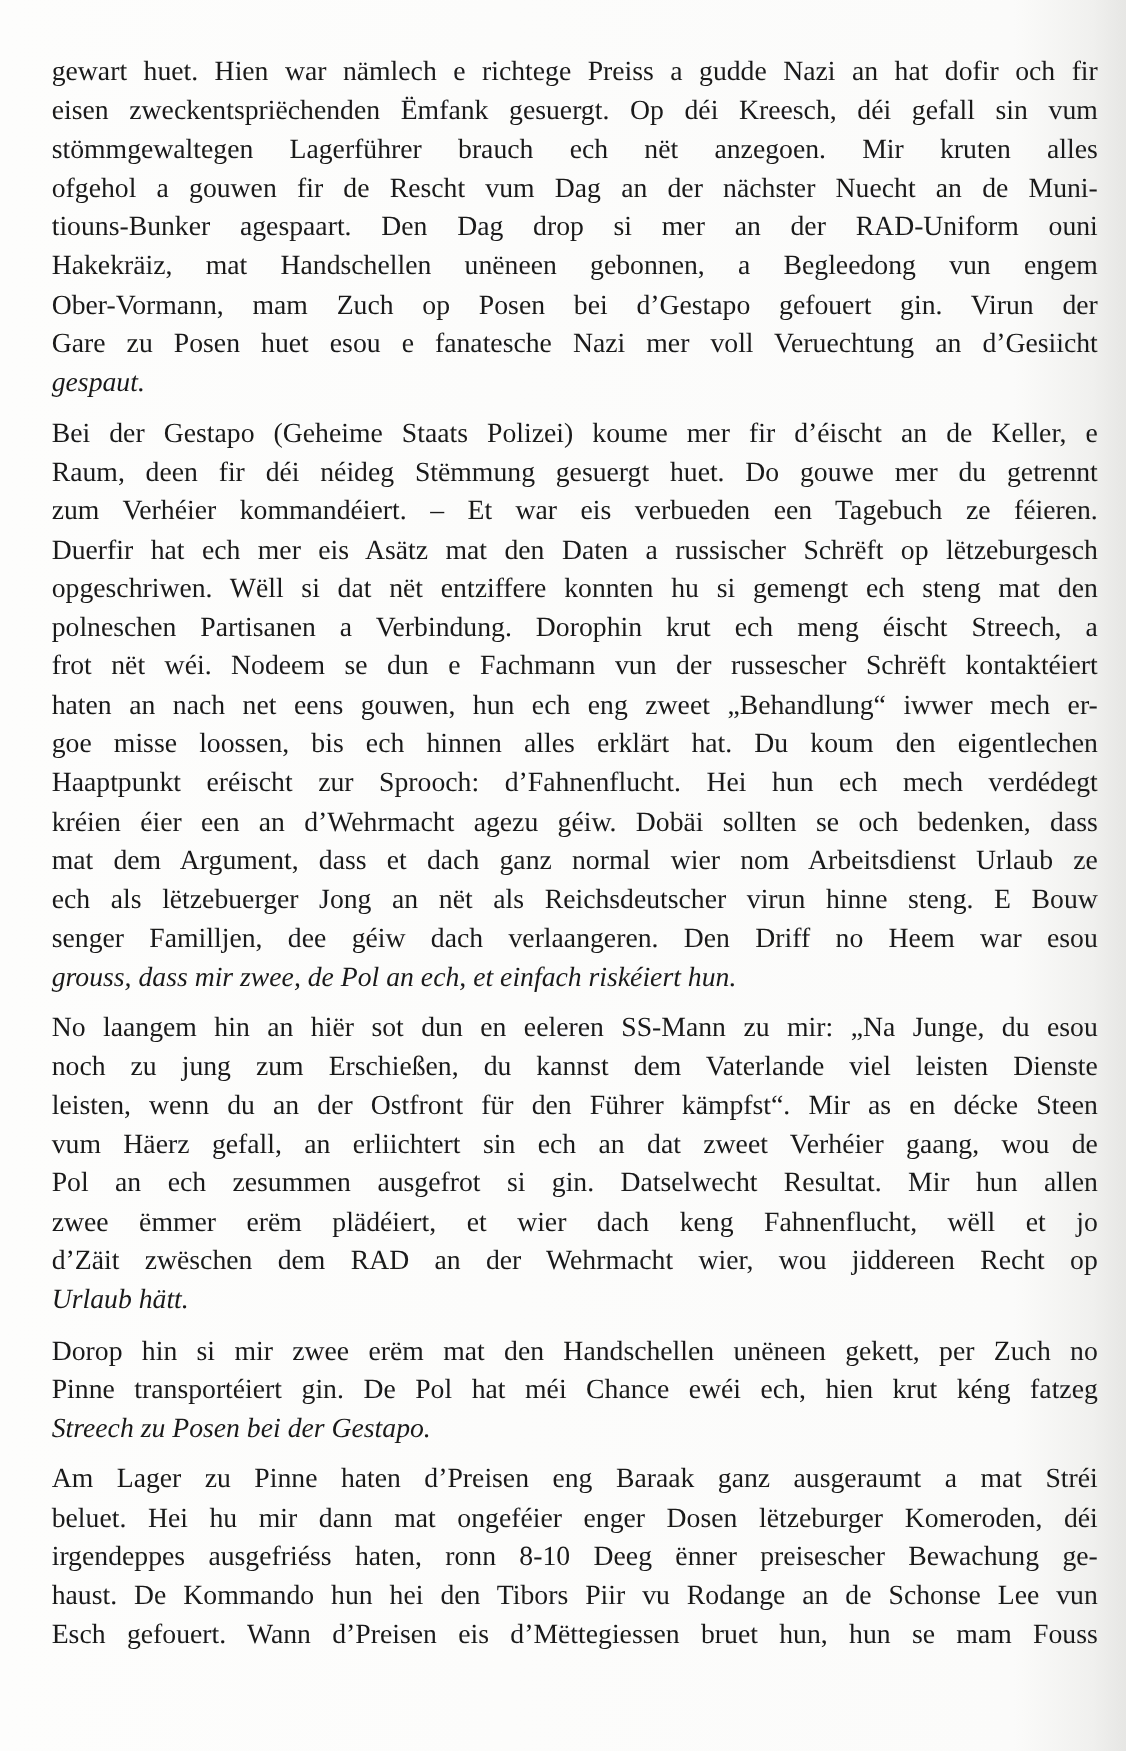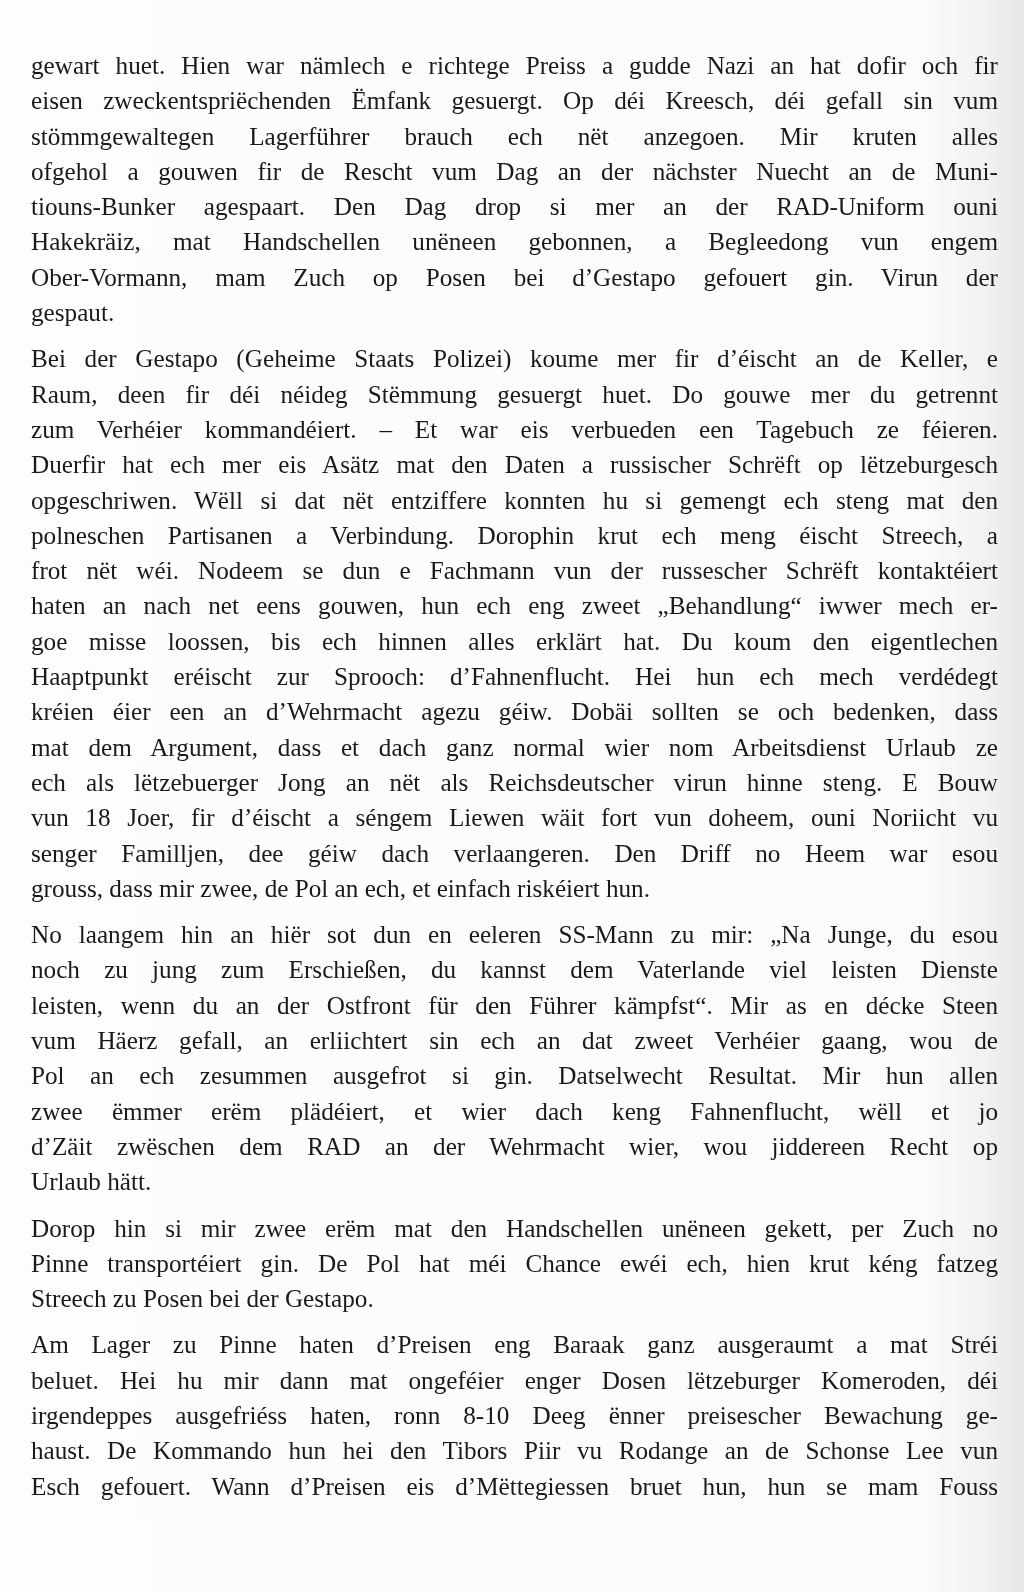--- a/index.html
+++ b/index.html
@@ -27,73 +27,74 @@
     top: 48px;
     width: 967px;
     font-family: "Liberation Serif", "DejaVu Serif", serif;
     font-size: 25.2px;
     line-height: 35.3px;
     color: #1a1a1a;
     text-align: justify;
     hyphens: manual;
   }
   .para {
-    margin: 0 0 11px 0;
+    margin: 0 0 11px 16px;
     text-align: justify;
   }
   .line {
     display: block;
     text-align: justify;
     text-align-last: justify;
     white-space: nowrap;
   }
   .line.last {
     text-align-last: left;
   }
   
   .line span.j {
     display: inline-block;
     width: 100%;
     text-align: justify;
     text-align-last: justify;
   }
   .line.last span.j {
     text-align-last: left;
+    font-style: italic;
   }
 </style>
 </head>
 <body>
 
 <div class="page">
   <div class="text-block" id="text-block">
       <p class="para">
         <span class="line"><span class="j">gewart huet. Hien war nämlech e richtege Preiss a gudde Nazi an hat dofir och fir</span></span>
         <span class="line"><span class="j">eisen zweckentspriëchenden Ëmfank gesuergt. Op déi Kreesch, déi gefall sin vum</span></span>
         <span class="line"><span class="j">stömmgewaltegen Lagerführer brauch ech nët anzegoen. Mir kruten alles</span></span>
         <span class="line"><span class="j">ofgehol a gouwen fir de Rescht vum Dag an der nächster Nuecht an de Muni-</span></span>
         <span class="line"><span class="j">tiouns-Bunker agespaart. Den Dag drop si mer an der RAD-Uniform ouni</span></span>
         <span class="line"><span class="j">Hakekräiz, mat Handschellen unëneen gebonnen, a Begleedong vun engem</span></span>
         <span class="line"><span class="j">Ober-Vormann, mam Zuch op Posen bei d’Gestapo gefouert gin. Virun der</span></span>
+        <span class="line"><span class="j">Gare zu Posen huet esou e fanatesche Nazi mer voll Veruechtung an d’Gesiicht</span></span>
         <span class="line last"><span class="j">gespaut.</span></span>
       </p>
       <p class="para">
         <span class="line"><span class="j">Bei der Gestapo (Geheime Staats Polizei) koume mer fir d’éischt an de Keller, e</span></span>
         <span class="line"><span class="j">Raum, deen fir déi néideg Stëmmung gesuergt huet. Do gouwe mer du getrennt</span></span>
         <span class="line"><span class="j">zum Verhéier kommandéiert. – Et war eis verbueden een Tagebuch ze féieren.</span></span>
         <span class="line"><span class="j">Duerfir hat ech mer eis Asätz mat den Daten a russischer Schrëft op lëtzeburgesch</span></span>
         <span class="line"><span class="j">opgeschriwen. Wëll si dat nët entziffere konnten hu si gemengt ech steng mat den</span></span>
         <span class="line"><span class="j">polneschen Partisanen a Verbindung. Dorophin krut ech meng éischt Streech, a</span></span>
         <span class="line"><span class="j">frot nët wéi. Nodeem se dun e Fachmann vun der russescher Schrëft kontaktéiert</span></span>
         <span class="line"><span class="j">haten an nach net eens gouwen, hun ech eng zweet „Behandlung“ iwwer mech er-</span></span>
         <span class="line"><span class="j">goe misse loossen, bis ech hinnen alles erklärt hat. Du koum den eigentlechen</span></span>
         <span class="line"><span class="j">Haaptpunkt eréischt zur Sprooch: d’Fahnenflucht. Hei hun ech mech verdédegt</span></span>
         <span class="line"><span class="j">kréien éier een an d’Wehrmacht agezu géiw. Dobäi sollten se och bedenken, dass</span></span>
         <span class="line"><span class="j">mat dem Argument, dass et dach ganz normal wier nom Arbeitsdienst Urlaub ze</span></span>
         <span class="line"><span class="j">ech als lëtzebuerger Jong an nët als Reichsdeutscher virun hinne steng. E Bouw</span></span>
-        <span class="line"><span class="j">vun 18 Joer, fir d’éischt a séngem Liewen wäit fort vun doheem, ouni Noriicht vu</span></span>
         <span class="line"><span class="j">senger Familljen, dee géiw dach verlaangeren. Den Driff no Heem war esou</span></span>
         <span class="line last"><span class="j">grouss, dass mir zwee, de Pol an ech, et einfach riskéiert hun.</span></span>
       </p>
       <p class="para">
         <span class="line"><span class="j">No laangem hin an hiër sot dun en eeleren SS-Mann zu mir: „Na Junge, du esou</span></span>
         <span class="line"><span class="j">noch zu jung zum Erschießen, du kannst dem Vaterlande viel leisten Dienste</span></span>
         <span class="line"><span class="j">leisten, wenn du an der Ostfront für den Führer kämpfst“. Mir as en décke Steen</span></span>
         <span class="line"><span class="j">vum Häerz gefall, an erliichtert sin ech an dat zweet Verhéier gaang, wou de</span></span>
         <span class="line"><span class="j">Pol an ech zesummen ausgefrot si gin. Datselwecht Resultat. Mir hun allen</span></span>
         <span class="line"><span class="j">zwee ëmmer erëm plädéiert, et wier dach keng Fahnenflucht, wëll et jo</span></span>

